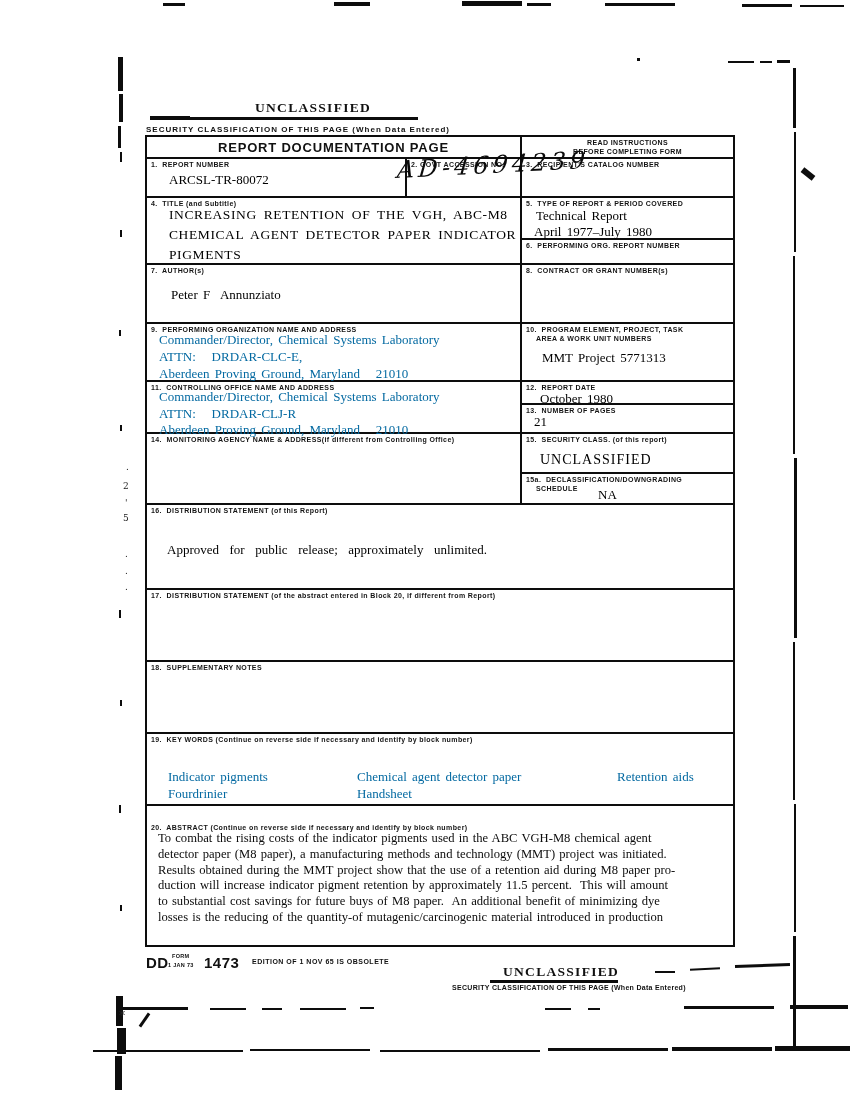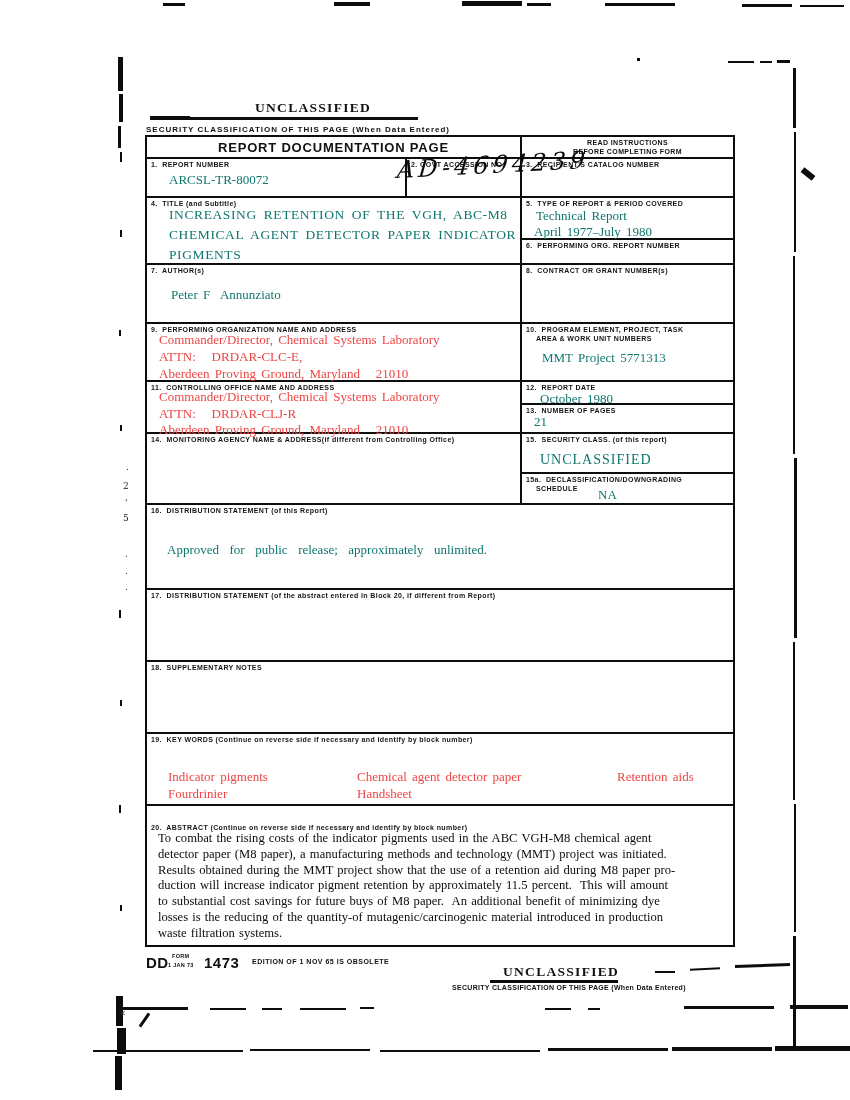--- a/index.html
+++ b/index.html
@@ -13,23 +13,23 @@
   .row{position:absolute;left:0;right:0;border-bottom:2px solid #0d0d0d;box-sizing:border-box;}
   .row.last{border-bottom:none;bottom:0;}
   .c{position:absolute;top:0;bottom:0;box-sizing:border-box;}
   .bl{border-left:2px solid #0d0d0d;}
   .sub{position:absolute;left:0;right:0;box-sizing:border-box;}
   .subline{border-bottom:2px solid #0d0d0d;}
   .lbl{display:block;padding:2px 2px 0 4px;font:bold 7px/8.5px "Liberation Sans",sans-serif;
        letter-spacing:.4px;color:#141414;white-space:pre;}
   .lbl2{display:block;padding:0 2px 0 14px;font:bold 7px/8.5px "Liberation Sans",sans-serif;
        letter-spacing:.4px;color:#141414;white-space:pre;}
-  .t{position:absolute;font:13px/16px "Liberation Serif",serif;color:#0f766e;
+  .t{position:absolute;font:13px/16px "Liberation Serif",serif;color:#000000;
      white-space:pre;word-spacing:2px;}
-  .tl{font:13px/17px "Liberation Serif",serif;color:#ef4444;white-space:pre;word-spacing:2px;}
+  .tl{font:13px/17px "Liberation Serif",serif;color:#0369a1;white-space:pre;word-spacing:2px;}
   .title-line{font:13.5px/20px "Liberation Serif",serif;letter-spacing:.6px;word-spacing:3px;white-space:pre;}
   .hdr-title{display:block;text-align:center;font:bold 13px/20px "Liberation Sans",sans-serif;
              letter-spacing:.8px;padding-top:1px;}
   .hdr-right{display:block;text-align:center;font:bold 7px/8.5px "Liberation Sans",sans-serif;
              letter-spacing:.4px;padding-top:2px;}
   .class-big{font:bold 13.5px/14px "Liberation Serif",serif;letter-spacing:1.3px;}
   .sec-cap-top{font:bold 8px/9px "Liberation Sans",sans-serif;letter-spacing:1px;white-space:pre;}
   .sec-cap-bot{font:bold 7px/8px "Liberation Sans",sans-serif;letter-spacing:.3px;white-space:pre;}
   .hand{position:absolute;left:397px;top:152px;z-index:4;
         font:italic 24px/26px "DejaVu Serif",serif;letter-spacing:4px;color:#0a0a0a;
@@ -251,21 +251,20 @@
     <div class="row last" style="top:685px">
       <div class="c" style="left:0;right:0">
         <span class="lbl">20.  ABSTRACT (Continue on reverse side if necessary and identify by block number)</span>
         <div style="position:absolute;left:11px;top:9px">
           <div class="abstract-line">To combat the rising costs of the indicator pigments used in the ABC VGH-M8 chemical agent</div>
           <div class="abstract-line">detector paper (M8 paper), a manufacturing methods and technology (MMT) project was initiated.</div>
           <div class="abstract-line">Results obtained during the MMT project show that the use of a retention aid during M8 paper pro-</div>
           <div class="abstract-line">duction will increase indicator pigment retention by approximately 11.5 percent.  This will amount</div>
           <div class="abstract-line">to substantial cost savings for future buys of M8 paper.  An additional benefit of minimizing dye</div>
           <div class="abstract-line">losses is the reducing of the quantity-of mutagenic/carcinogenic material introduced in production</div>
-          <div class="abstract-line">waste filtration systems.</div>
         </div>
       </div>
     </div>
   </div>
 
   <div class="abs ftr-big" style="left:146px;top:955px">DD</div>
   <div class="abs ftr-tiny" style="left:172px;top:953px">FORM</div>
   <div class="abs ftr-tiny" style="left:168px;top:962px">1 JAN 73</div>
   <div class="abs ftr-big" style="left:204px;top:955px;">1473</div>
   <div class="abs ftr-note" style="left:252px;top:958px">EDITION OF 1 NOV 65 IS OBSOLETE</div>

